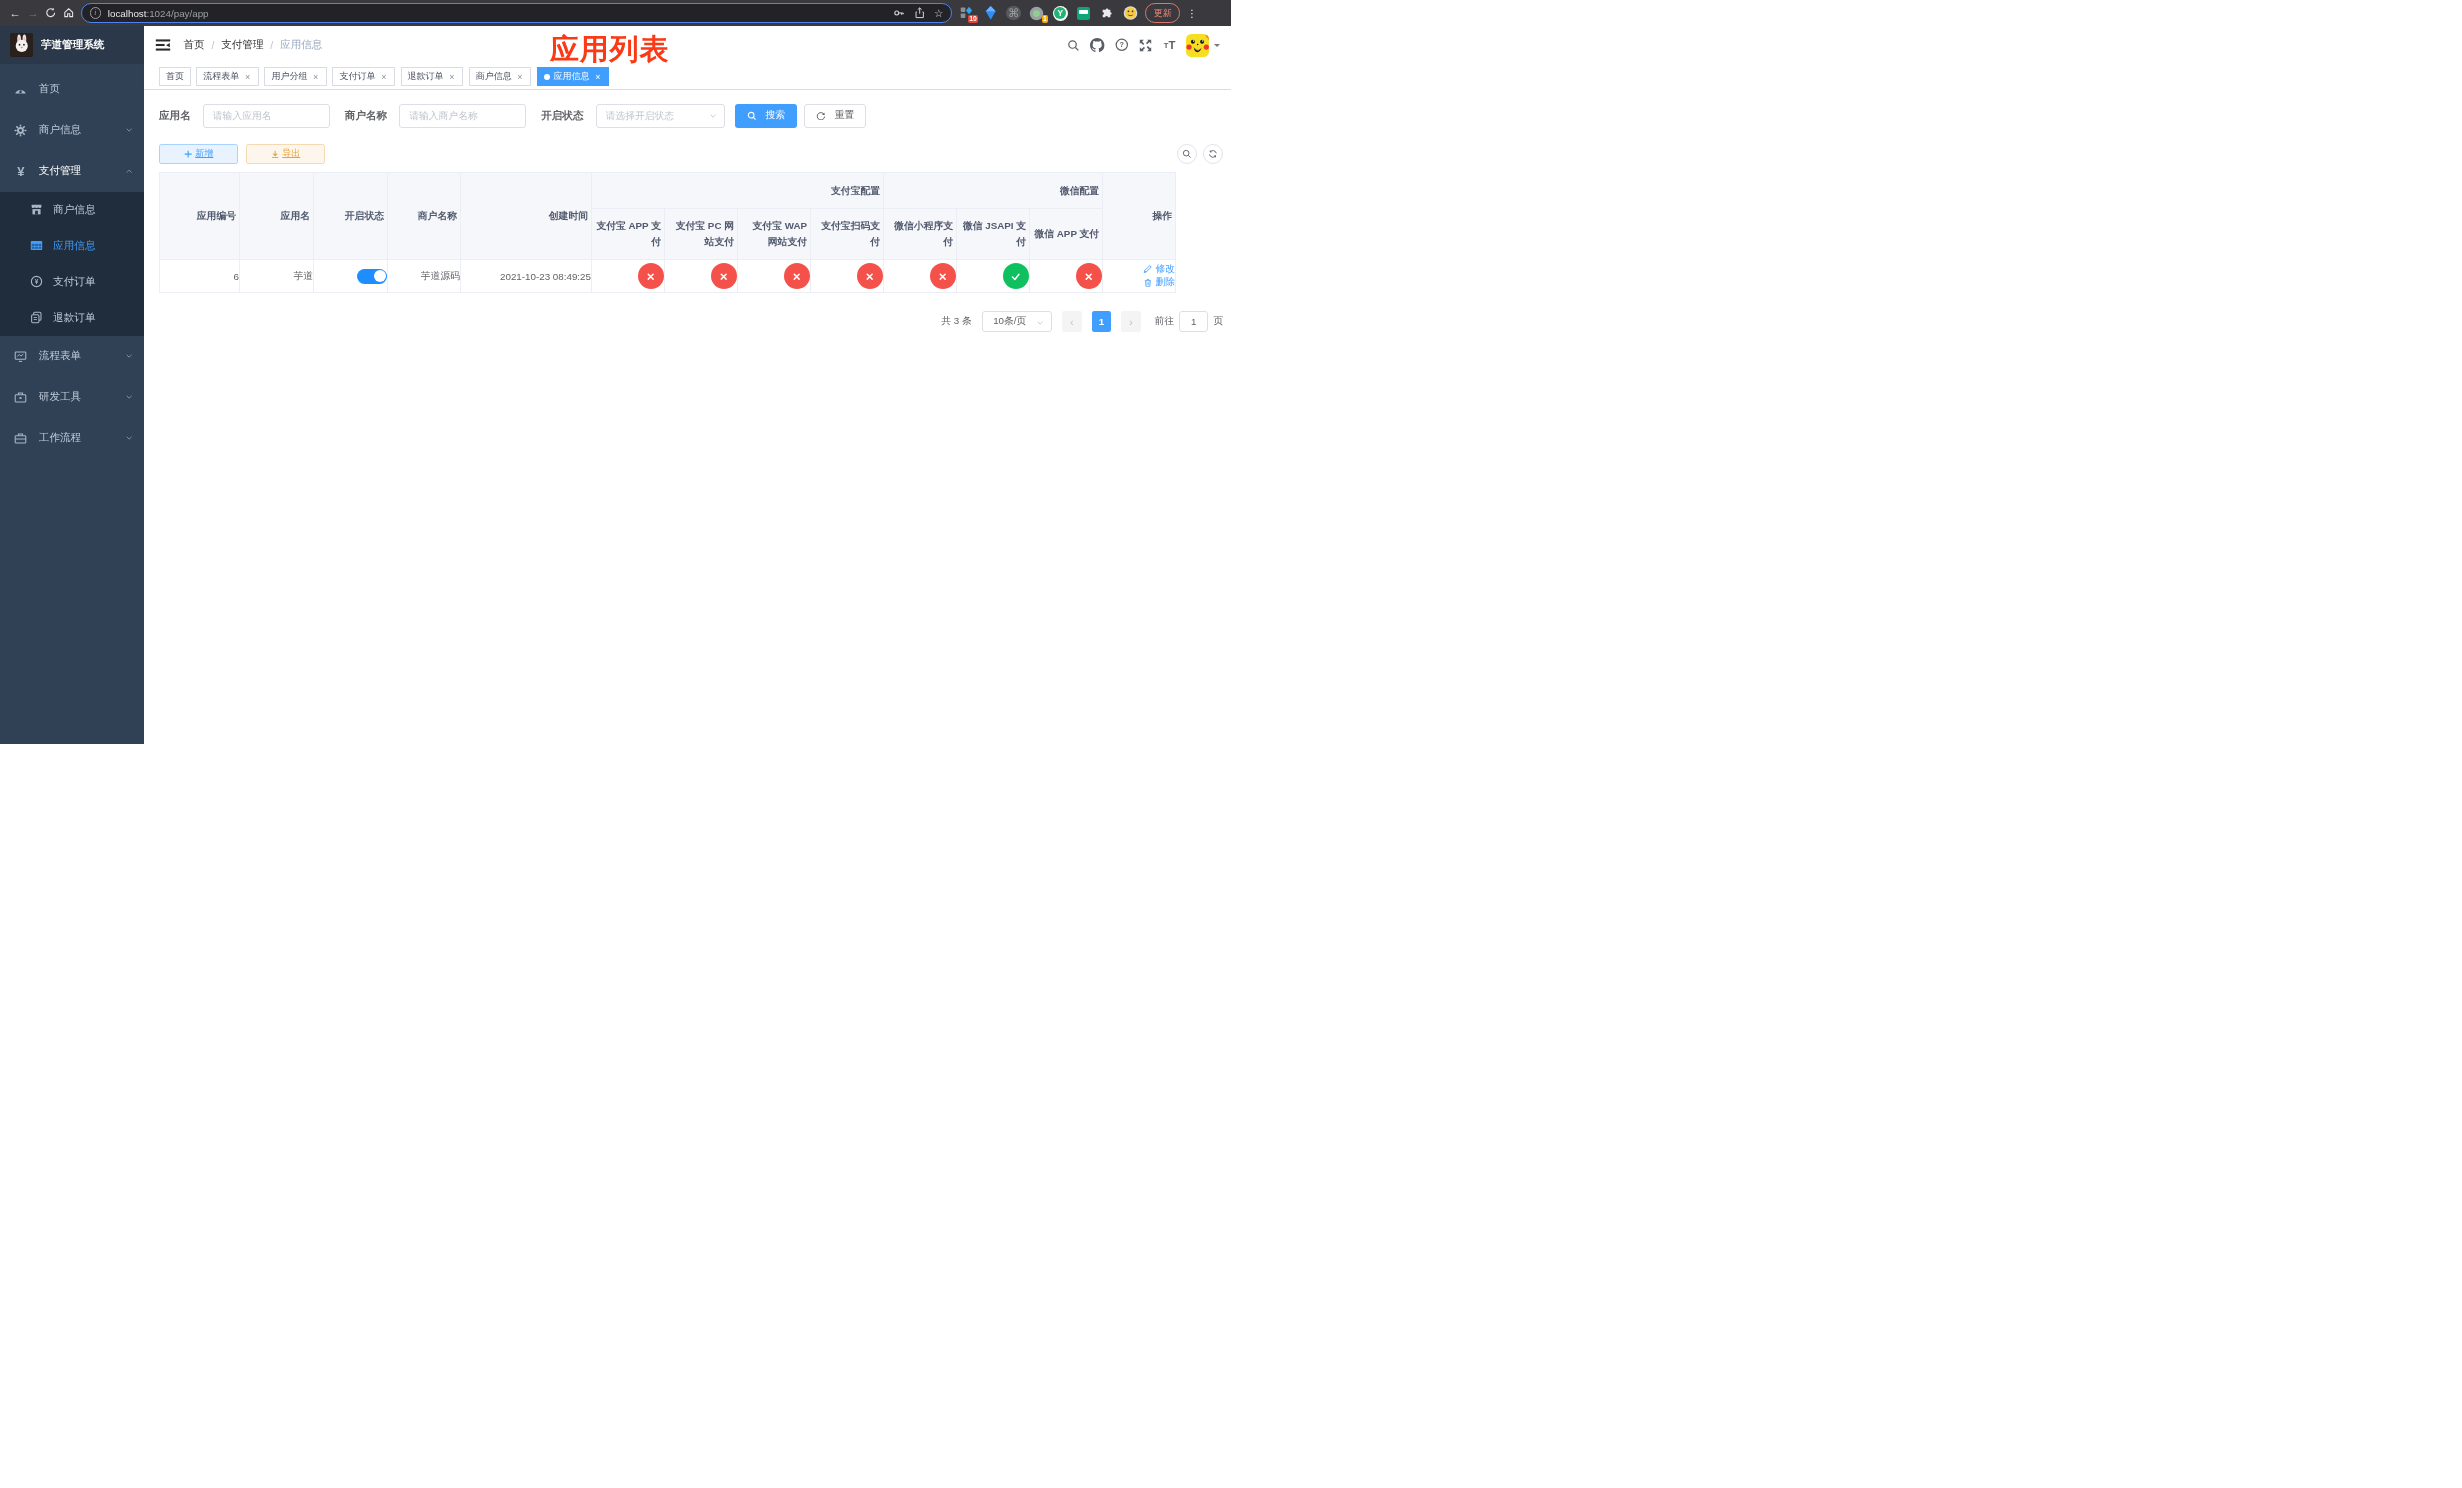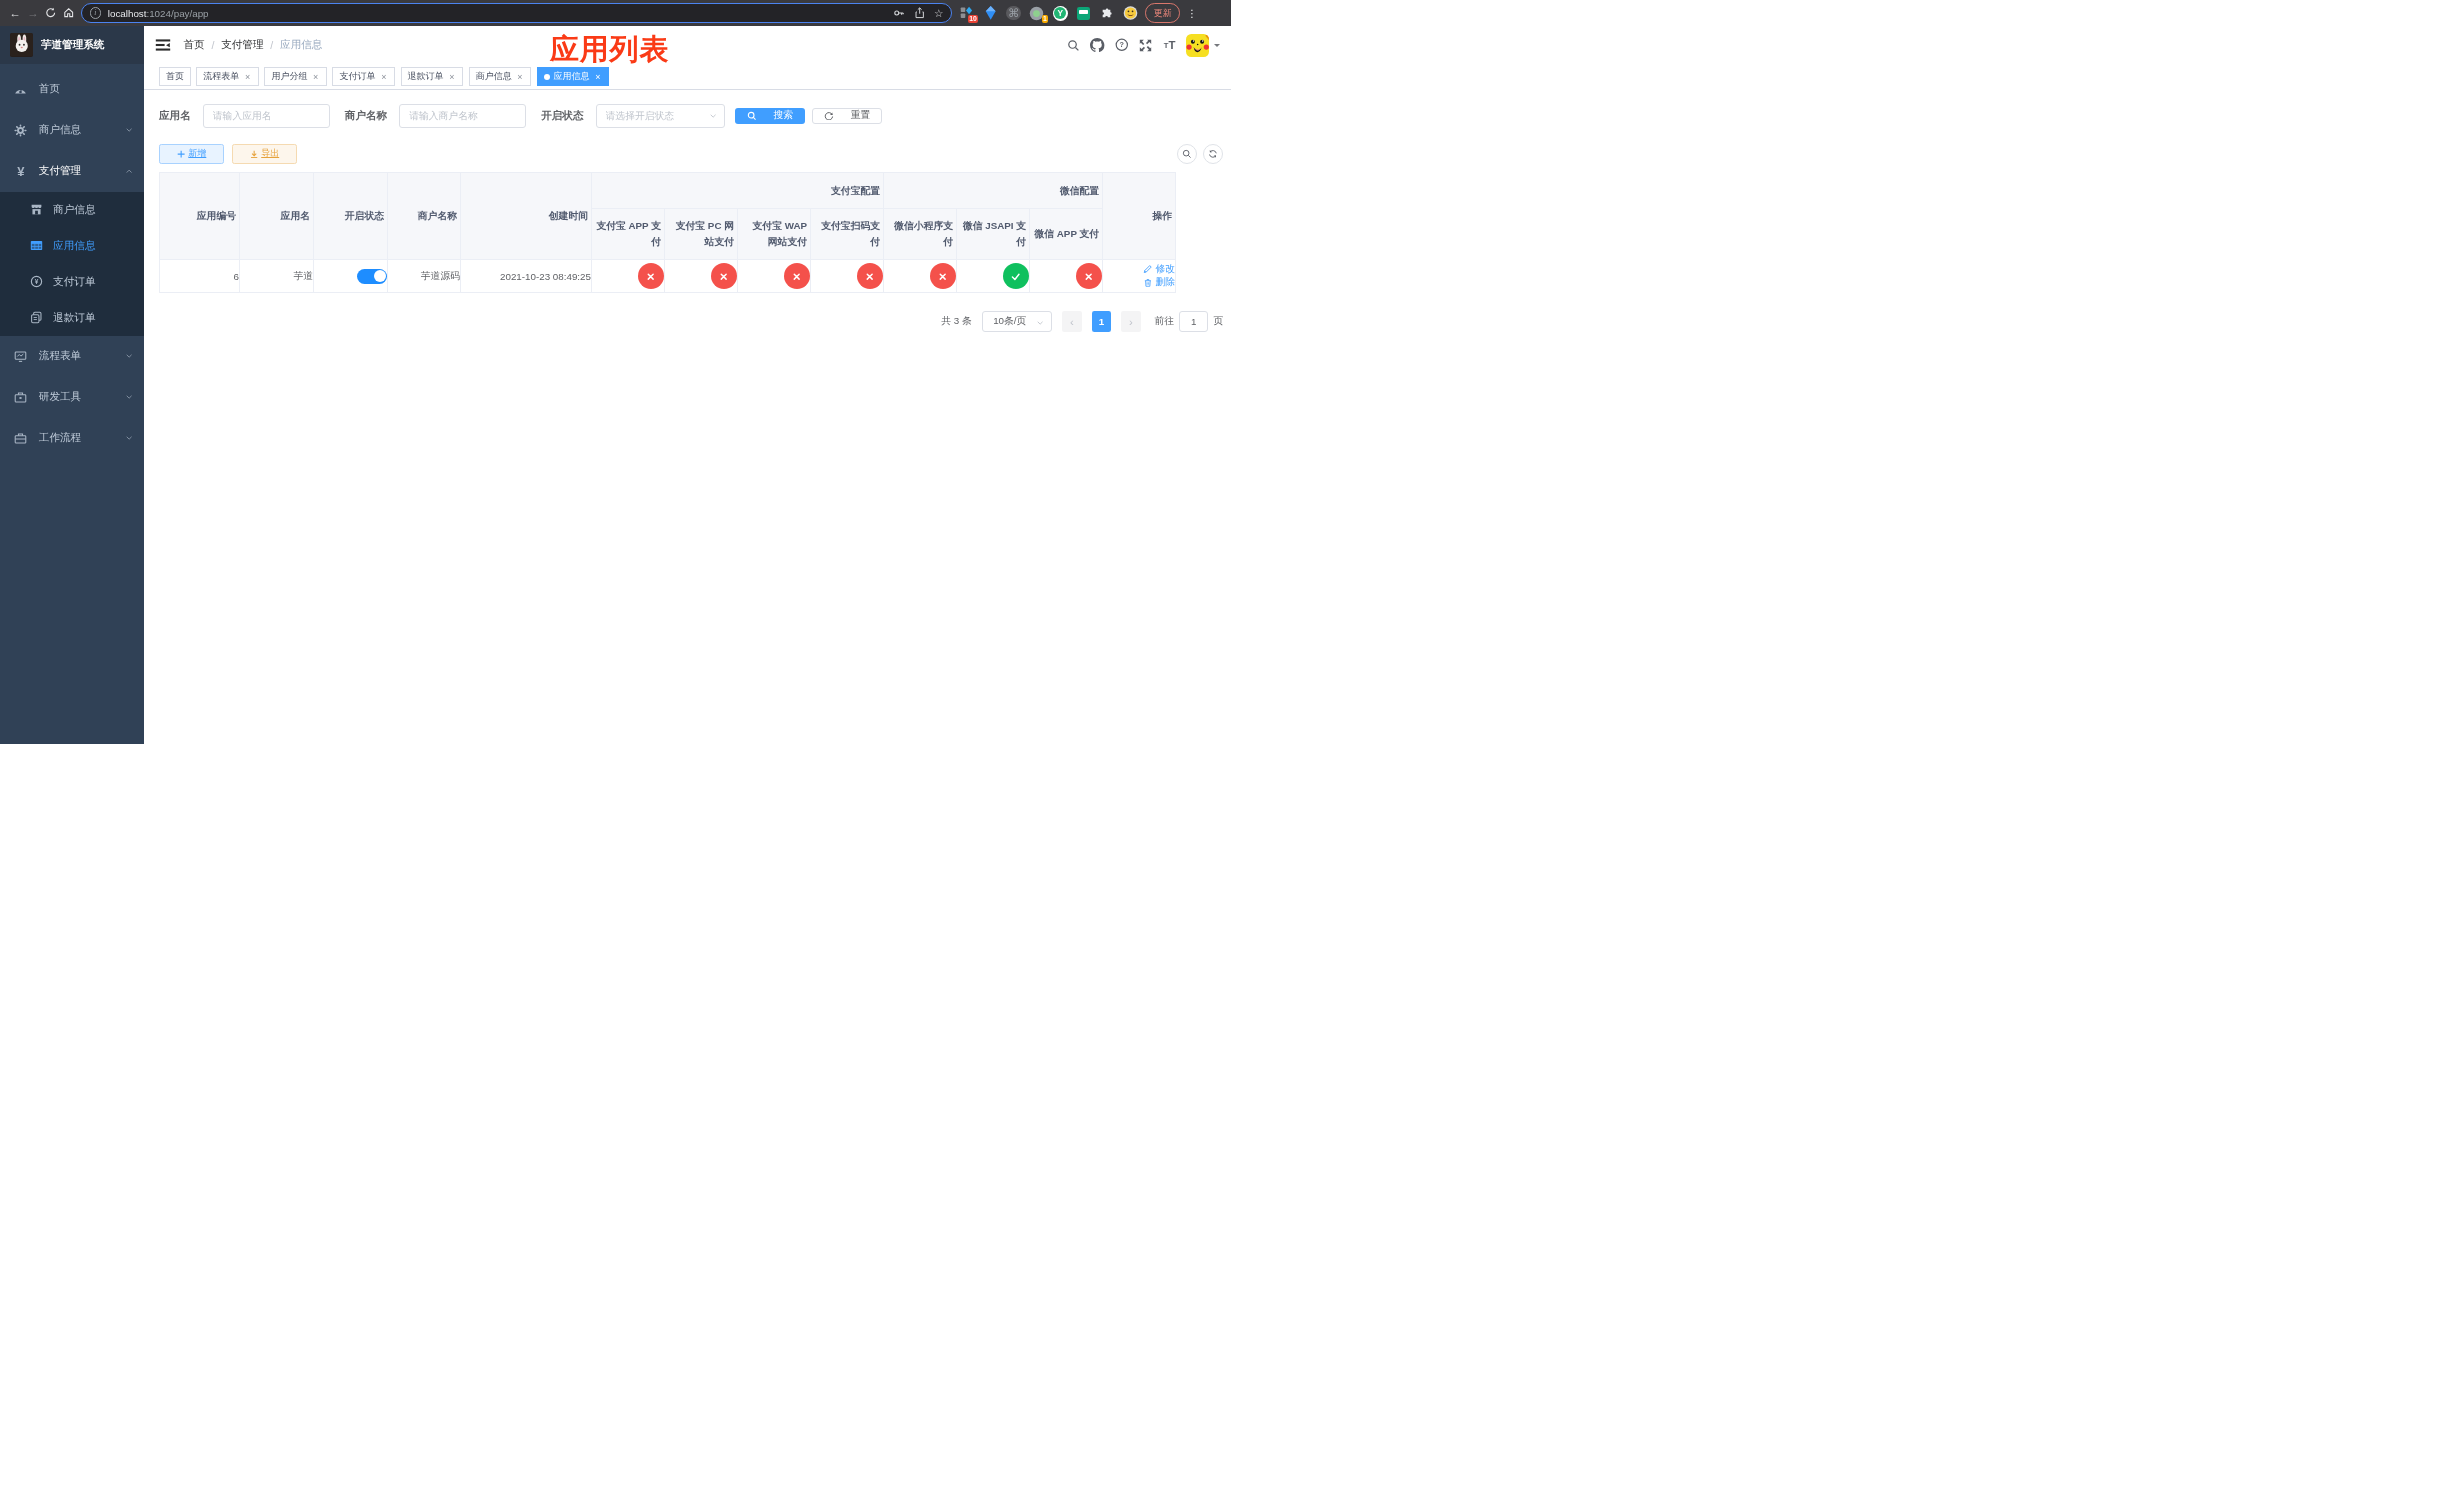--- a/index.html
+++ b/index.html
@@ -76,26 +76,26 @@
   
   .content { flex:1; padding:13.6px 7.6px 0 15px; background:#fff; }
   .filters { display:flex; align-items:center; }
   .f-label { font-size:10.6px; color:#606266; font-weight:bold; margin-right:12px; white-space:nowrap; }
   .inp { width:127px; height:24px; border:0.8px solid #dcdfe6; border-radius:3px; padding:0 9px; font-size:9.8px; color:#606266; outline:none; background:#fff; }
   .inp::placeholder { color:#bfc4cc; }
   .sel-wrap { position:relative; width:129px; margin-right:10.6px; }
   .sel-wrap .inp { width:100%; padding-right:19.7px; }
   .sel-caret { position:absolute; right:6.8px; top:8.3px; width:8.3px; height:8.3px; color:#c0c4cc; pointer-events:none; }
   .gap20 { width:15px; }
-  .btn { height:16px; border-radius:3px; border:0.8px solid transparent; font-size:9.8px; display:inline-flex; align-items:center; gap:17px; padding:0 10.6px; cursor:pointer; white-space:nowrap; }
+  .btn { height:24px; border-radius:3px; border:0.8px solid transparent; font-size:9.8px; display:inline-flex; align-items:center; gap:9px; padding:0 10.6px; cursor:pointer; white-space:nowrap; }
   .btn.primary { background:#409eff; color:#fff; }
   .btn.plain { background:#fff; border-color:#dcdfe6; color:#606266; margin-left:7.6px; }
 
   .toolbar { display:flex; align-items:center; margin-top:16px; }
-  .mini { height:19.7px; border-radius:2.3px; font-size:9px; display:inline-flex; align-items:center; gap:3px; padding:0 17px; cursor:pointer;text-decoration:underline; }
+  .mini { height:19.7px; border-radius:2.3px; font-size:9px; display:inline-flex; align-items:center; gap:3px; padding:0 24px; cursor:pointer;text-decoration:underline; }
   .mini.add { background:#e8f3ff; border:0.8px solid #a8d2ff; color:#409eff; }
   .mini.exp { background:#fdf6ec; border:0.8px solid #f5dab1; color:#e6a23c; margin-left:7.6px; }
   .circle-btn { width:20.4px; height:20.4px; border-radius:50%; border:0.8px solid #e0e3e8; background:#fff; color:#5a5e66; display:flex; align-items:center; justify-content:center; cursor:pointer; }
   .circle-btn:first-of-type { margin-left:auto; }
   .circle-btn + .circle-btn { margin-left:6px; }
 
   
   table.grid { border-collapse:collapse; width:1015px; margin-top:8.3px; table-layout:fixed; }
   .grid th, .grid td { border:0.8px solid #ebeef5; text-align:right; }
   .grid th { background:#f6f7fa; color:#515a6e; font-size:9.8px; font-weight:bold; padding:4.5px 3px; line-height:16px; }

